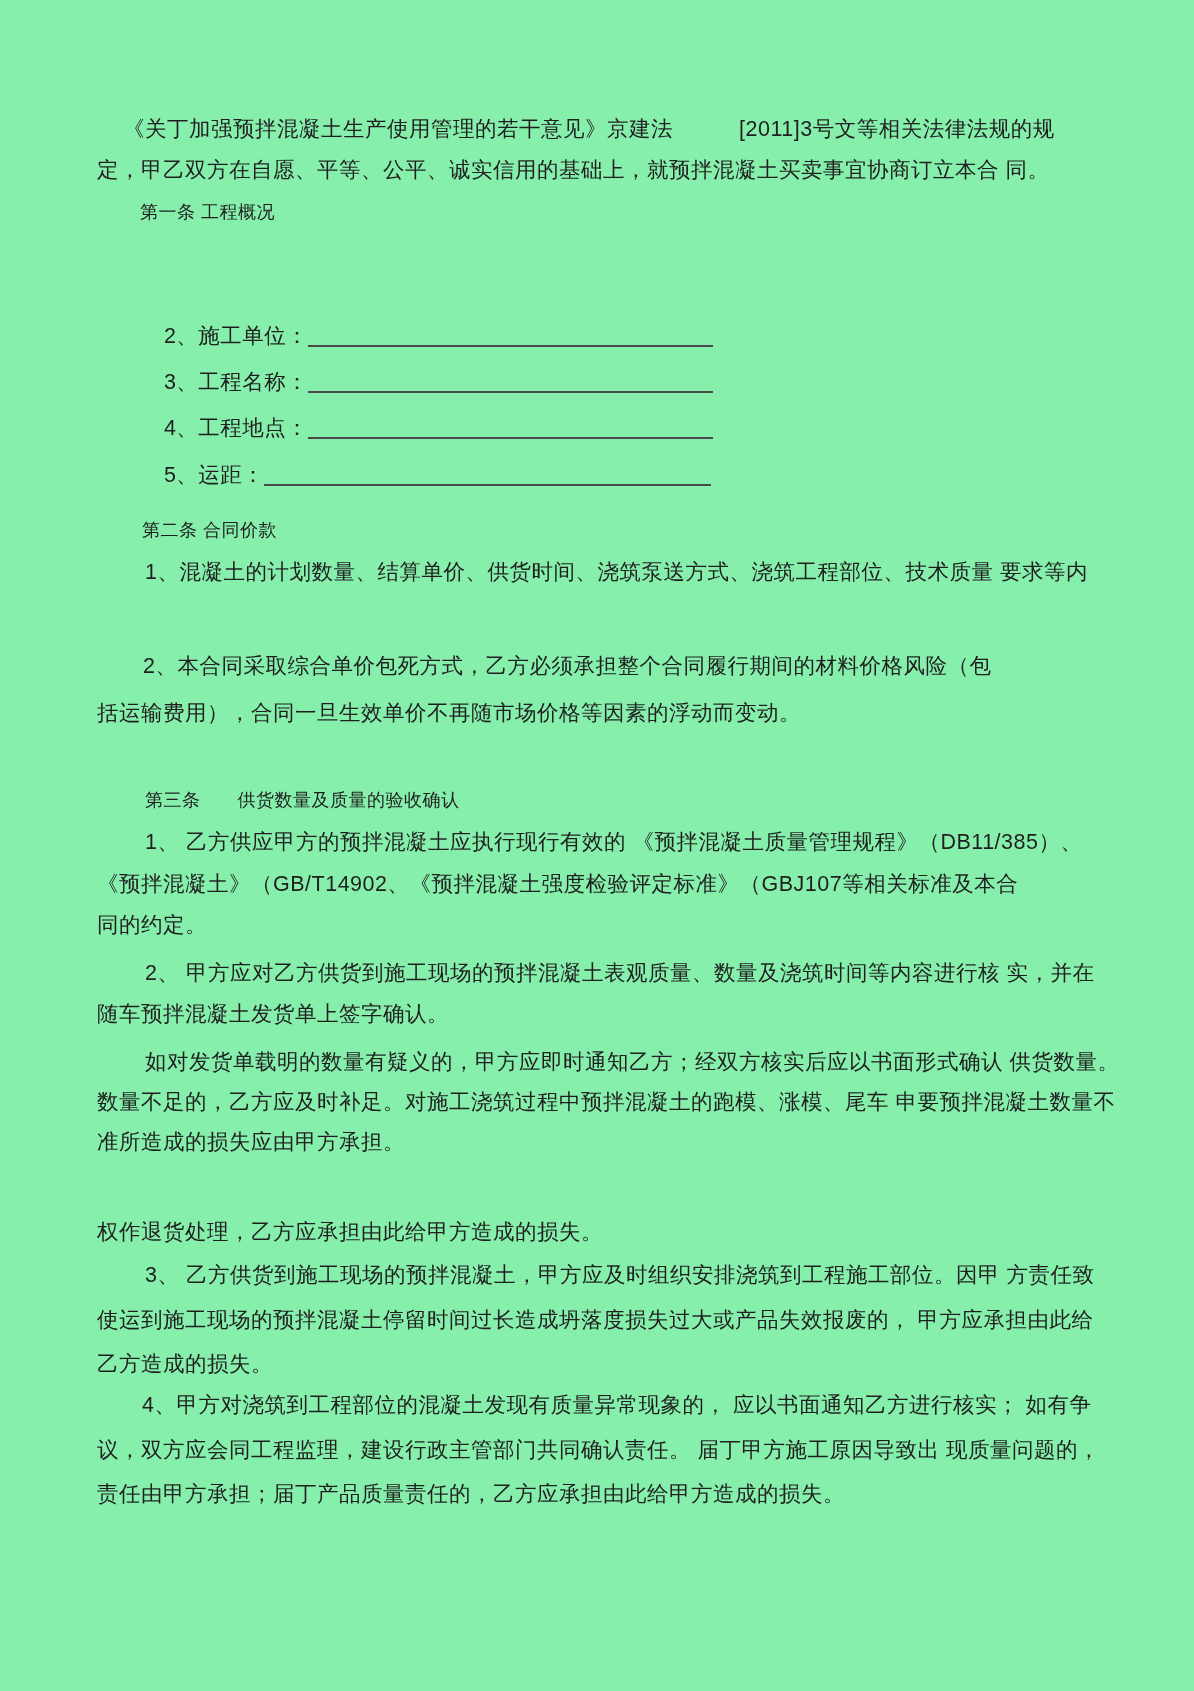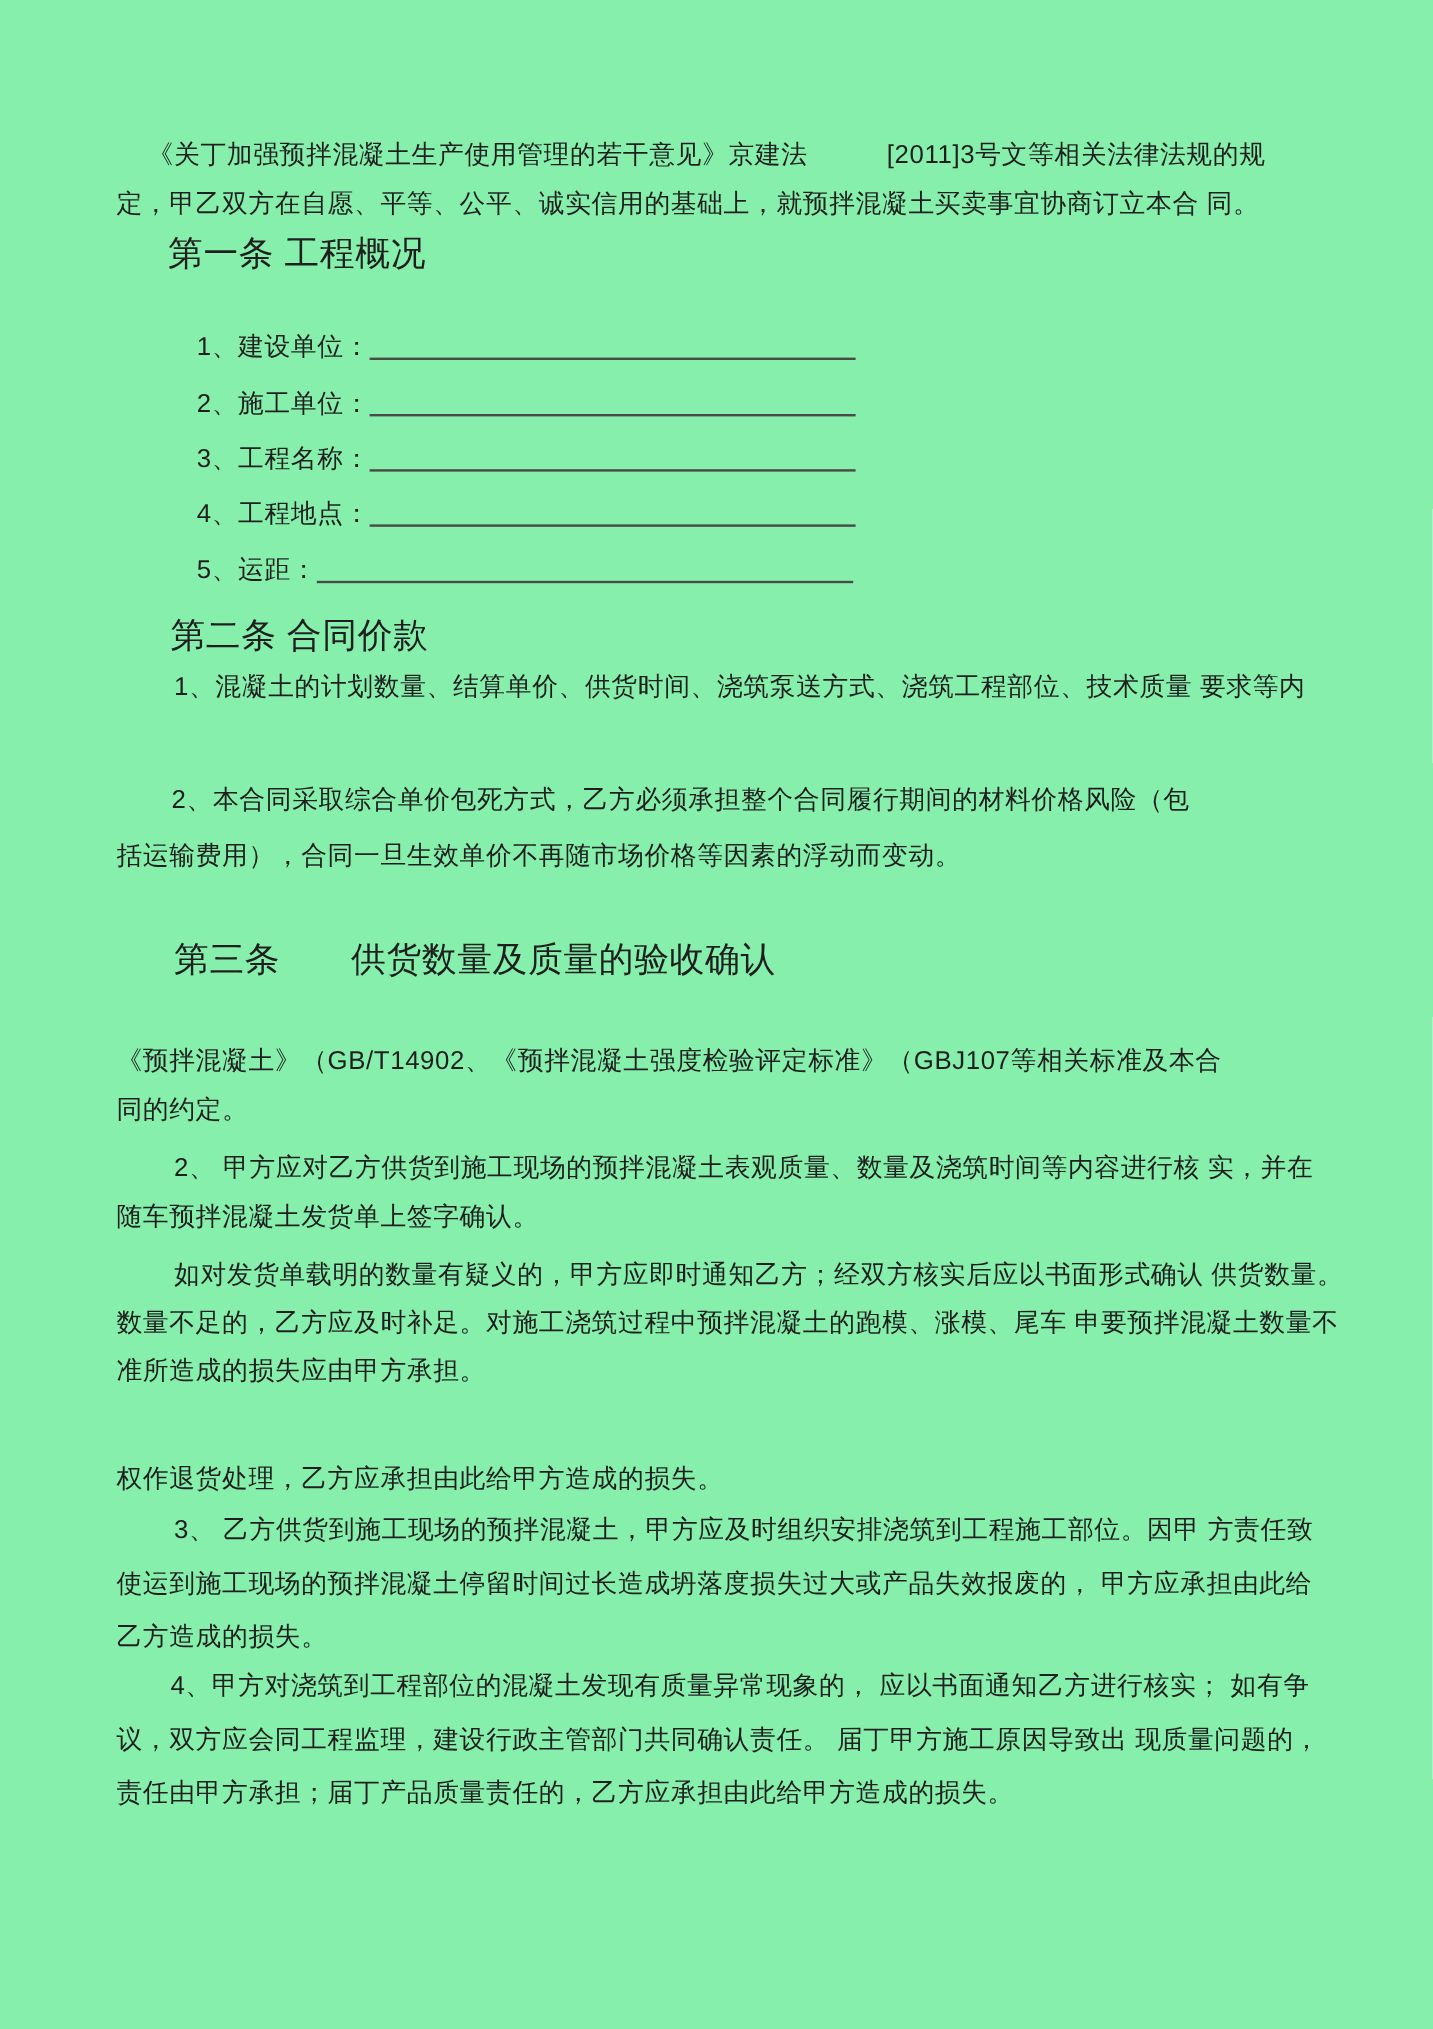--- a/index.html
+++ b/index.html
@@ -12,62 +12,60 @@
     color: #1f1f1f;
     overflow: hidden;
   }
   .line {
     position: absolute;
     font-size: 21.5px;
     line-height: 30px;
     white-space: pre;
     letter-spacing: 0.5px;
   }
-  .heading { font-size: 29px; }
+  .heading { font-size: 18px; }
   .blank {
     display: inline-block;
     border-bottom: 2px solid #4a4a4a;
     height: 22px;
     margin-bottom: -4px;
   }
   .blank-w1 { width: 405px; }
   .blank-w2 { width: 447px; }
 </style>
 </head>
 <body>
 
 <div class="page">
 
   <div class="line" style="left:123px; top:114px">《关丁加强预拌混凝土生产使用管理的若干意见》京建法　　　[2011]3号文等相关法律法规的规</div>
   <div class="line" style="left:97px; top:155px">定，甲乙双方在自愿、平等、公平、诚实信用的基础上，就预拌混凝土买卖事宜协商订立本合 同。</div>
 
   <div class="line heading" style="left:140px; top:197px">第一条 工程概况</div>
 
-  <div class="line" style="left:138px; top:244px">
-    <span>1、建设单位：</span><span class="blank blank-w1"></span>
-  </div>
   <div class="line" style="left:138px; top:291px">
     <span>2、施工单位：</span><span class="blank blank-w1"></span>
   </div>
   <div class="line" style="left:138px; top:337px">
     <span>3、工程名称：</span><span class="blank blank-w1"></span>
   </div>
   <div class="line" style="left:138px; top:383px">
     <span>4、工程地点：</span><span class="blank blank-w1"></span>
   </div>
   <div class="line" style="left:138px; top:430px">
     <span>5、运距：</span><span class="blank blank-w2"></span>
   </div>
 
   <div class="line heading" style="left:142px; top:515px">第二条 合同价款</div>
   <div class="line" style="left:145px; top:557px">1、混凝土的计划数量、结算单价、供货时间、浇筑泵送方式、浇筑工程部位、技术质量 要求等内</div>
   <div class="line" style="left:143px; top:651px">2、本合同采取综合单价包死方式，乙方必须承担整个合同履行期间的材料价格风险（包</div>
   <div class="line" style="left:97px; top:698px">括运输费用），合同一旦生效单价不再随市场价格等因素的浮动而变动。</div>
 
   <div class="line heading" style="left:145px; top:785px">第三条　　供货数量及质量的验收确认</div>
+  <div class="line" style="left:145px; top:827px">1、 乙方供应甲方的预拌混凝土应执行现行有效的 《预拌混凝土质量管理规程》（DB11/385）、</div>
   <div class="line" style="left:97px; top:869px">《预拌混凝土》（GB/T14902、《预拌混凝土强度检验评定标准》（GBJ107等相关标准及本合</div>
   <div class="line" style="left:97px; top:910px">同的约定。</div>
   <div class="line" style="left:145px; top:958px">2、 甲方应对乙方供货到施工现场的预拌混凝土表观质量、数量及浇筑时间等内容进行核 实，并在</div>
   <div class="line" style="left:97px; top:999px">随车预拌混凝土发货单上签字确认。</div>
   <div class="line" style="left:145px; top:1047px">如对发货单载明的数量有疑义的，甲方应即时通知乙方；经双方核实后应以书面形式确认 供货数量。</div>
   <div class="line" style="left:97px; top:1127px">准所造成的损失应由甲方承担。</div>
   <div class="line" style="left:97px; top:1087px">数量不足的，乙方应及时补足。对施工浇筑过程中预拌混凝土的跑模、涨模、尾车 申要预拌混凝土数量不</div>
   <div class="line" style="left:97px; top:1217px">权作退货处理，乙方应承担由此给甲方造成的损失。</div>
   <div class="line" style="left:145px; top:1260px">3、 乙方供货到施工现场的预拌混凝土，甲方应及时组织安排浇筑到工程施工部位。因甲 方责任致</div>
   <div class="line" style="left:97px; top:1305px">使运到施工现场的预拌混凝土停留时间过长造成坍落度损失过大或产品失效报废的， 甲方应承担由此给</div>

